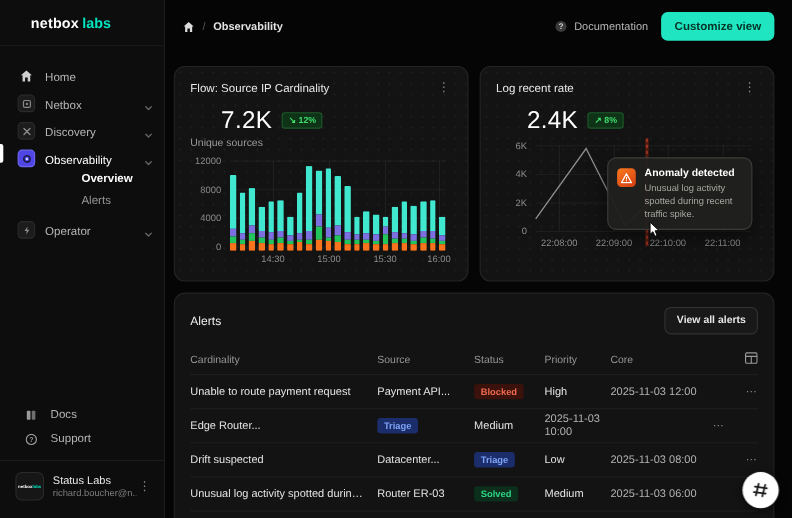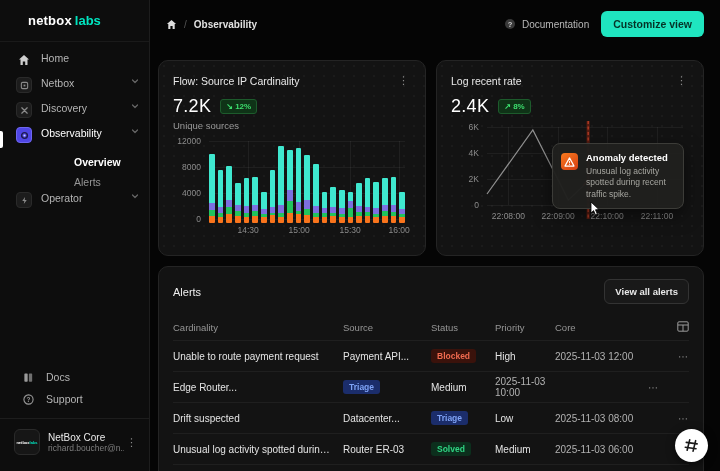--- a/index.html
+++ b/index.html
@@ -5,21 +5,21 @@
   * { margin:0; padding:0; box-sizing:border-box; }
   html,body { width:720px; height:471px; overflow:hidden; background:#000; }
   body { font-family:"Liberation Sans", sans-serif; color:#e5e5e5; display:flex; }
 
   
   .sidebar { width:150px; height:471px; background:#0d0d0d; border-right:1px solid #1d1d1d; display:flex; flex-direction:column; flex-shrink:0; }
   .logo-area { height:42px; display:flex; align-items:center; padding-left:28px; border-bottom:1px solid #1a1a1a; }
   .logo-primary { font-weight:bold; font-size:13px; color:#fff; letter-spacing:.2px; }
   .logo-secondary { font-weight:bold; font-size:13px; color:#00e5c0; margin-left:3px; }
   .nav { margin-top:10px; flex:1; }
-  .nav-item { position:relative; display:flex; align-items:flex-start; height:25px; padding:0 10px 0 16px; cursor:pointer; color:#b5b5b5; font-size:10.5px; }
+  .nav-item { position:relative; display:flex; align-items:flex-end; height:25px; padding:0 10px 0 16px; cursor:pointer; color:#b5b5b5; font-size:10.5px; }
   .nav-item.active { color:#fff; }
   .nav-item.active::before { content:""; position:absolute; left:0; top:4px; width:3px; height:17px; background:#fff; border-radius:0 2px 2px 0; }
   .nav-icon { width:16px; height:16px; border-radius:4px; background:#1c1c1c; border:1px solid #2a2a2a; display:flex; align-items:center; justify-content:center; margin-right:9px; color:#8a8a8a; flex-shrink:0; }
   .nav-icon.plain { background:transparent; border:none; color:#cfcfcf; }
   .nav-icon.active-obs { background:#4f46e5; border:1px solid #6e66f0; color:#c7d2fe; }
   .nav-label { flex:1; }
   .chev { color:#666; display:flex; }
   .sub-item { height:20px; display:flex; align-items:center; padding-left:44px; font-size:10.5px; color:#969696; cursor:pointer;margin-left:30px; }
   .sub-item.current { color:#fff; font-weight:bold; }
   .side-foot { padding-bottom:4px; }
@@ -43,21 +43,21 @@
   .top-right { display:flex; align-items:center; gap:12px; }
   .doc-link { display:flex; align-items:center; gap:6px; color:#b8b8b8; font-size:10px; cursor:pointer; }
   .btn-primary { background:#1fe5c0; color:#053327; border:none; border-radius:6px; padding:7px 12px; font-size:10.5px; font-weight:bold; cursor:pointer; font-family:"Liberation Sans",sans-serif; }
 
   .cards-row { display:flex; gap:10px; padding:12px 16px 0 8px; }
   .card { background:#131313; background-image:radial-gradient(rgba(255,255,255,.035) 1px, transparent 1.2px); background-size:10px 10px; border:1px solid #242424; border-radius:10px; padding:12px 14px; position:relative; }
   .card.half { flex:1; height:196px; }
   .card-head { display:flex; justify-content:space-between; align-items:center; }
   .card-title { font-size:10.5px; color:#e8e8e8; }
   .metric-row { display:flex; align-items:center; margin-top:8px; }
-  .metric { font-size:18px; color:#fff; font-weight:normal; letter-spacing:.3px; }
+  .metric { font-size:22px; color:#fff; font-weight:normal; letter-spacing:.3px;margin-left:28px; }
   .delta-badge { margin-left:9px; background:#0f3317; border:1px solid #1d5b2c; color:#3ddf6e; font-size:8px; font-weight:bold; padding:2px 5px; border-radius:3px; }
   .metric-sub { font-size:9.5px; color:#9a9a9a; margin-top:3px; }
 
   .chart { position:relative; height:104px; margin-top:6px; }
   .plot { position:absolute; left:36px; right:6px; top:4px; bottom:22px; }
   .gridline-h { position:absolute; left:0; right:0; height:1px; background:rgba(255,255,255,.05); }
   .gridline-v { position:absolute; top:0; bottom:0; width:1px; background:rgba(255,255,255,.06); }
   .y-label { position:absolute; right:100%; margin-right:8px; transform:translateY(-50%); font-size:8.5px; color:#8c8c8c; white-space:nowrap; }
   .x-label { position:absolute; top:100%; margin-top:6px; transform:translateX(-50%); font-size:8.5px; color:#8c8c8c; white-space:nowrap; }
   .bars { position:absolute; left:0; right:0; bottom:-4px; top:0; display:flex; align-items:flex-end; gap:3px; }
@@ -179,21 +179,21 @@
             <text x="6" y="8.4" text-anchor="middle" font-size="7" fill="currentColor" font-family="Liberation Sans,sans-serif" font-weight="bold">?</text>
           </svg>
       </span>
       <span>Support</span>
     </div>
     <div class="user-card">
       <div class="avatar">
           <span>netbox<i>labs</i></span>
         </div>
       <div class="user-meta">
-        <div class="user-name">NetBox Core</div>
+        <div class="user-name">Status Labs</div>
         <div class="user-email">richard.boucher@n...</div>
       </div>
       <div class="kebab">⋮</div>
     </div>
   </div>
 </aside>
 
 <div class="main">
   <div class="topbar">
     <div class="crumbs">

